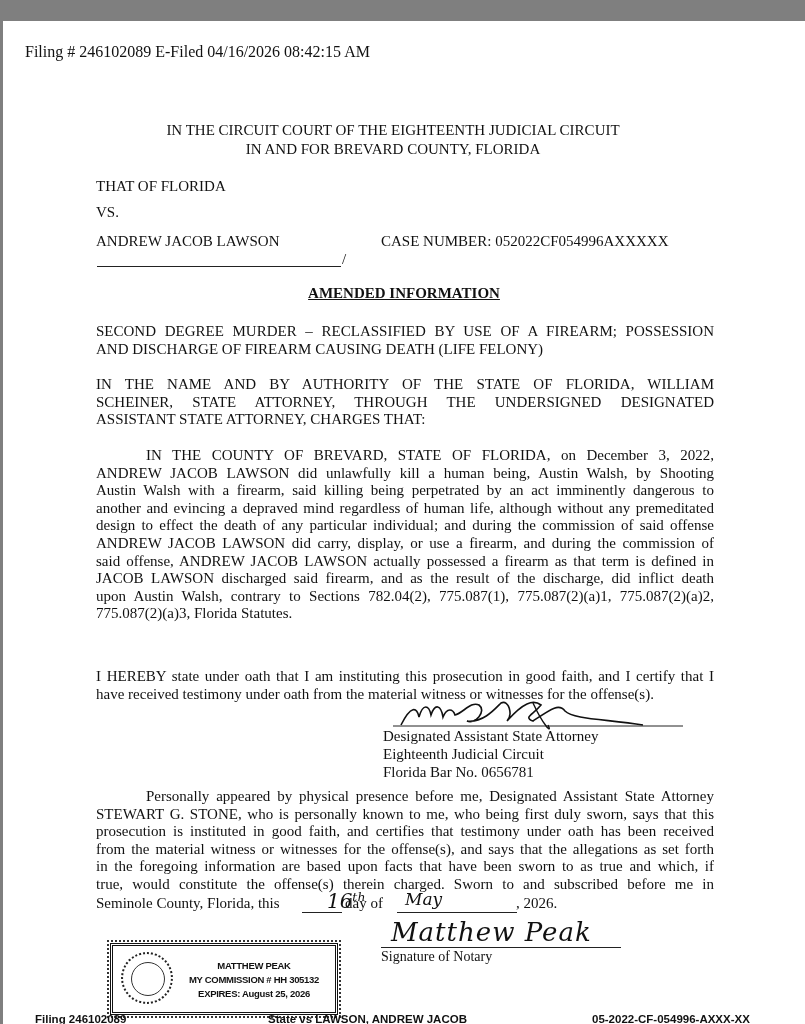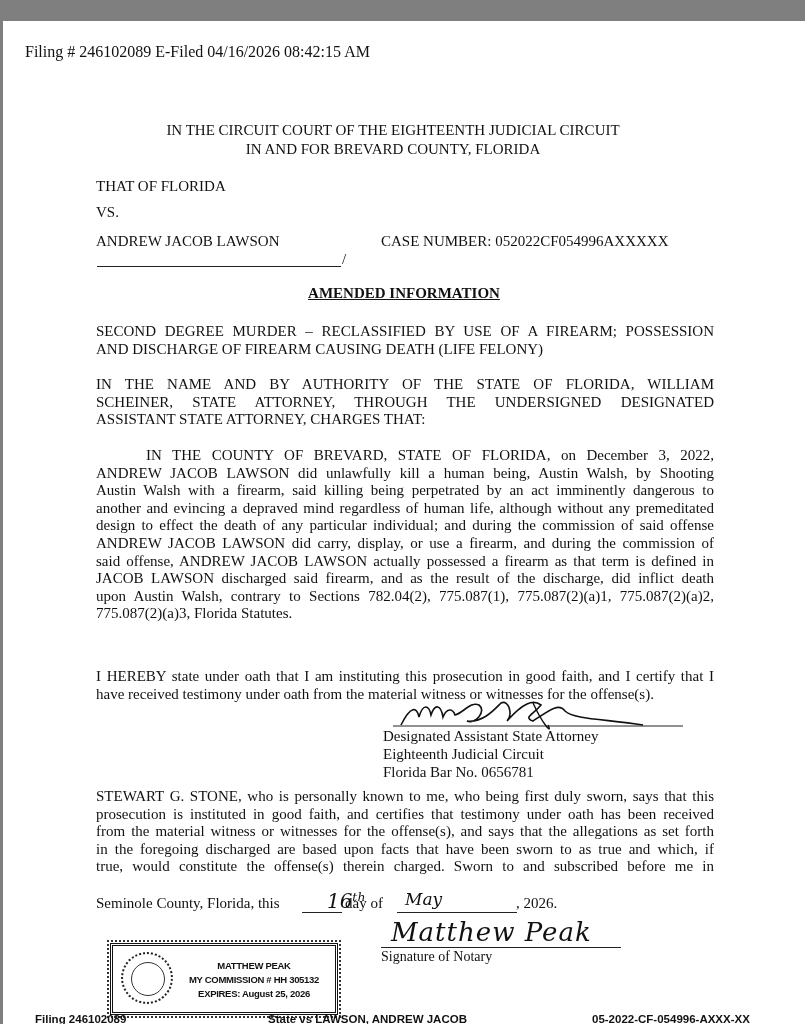--- a/index.html
+++ b/index.html
@@ -77,24 +77,25 @@
   <svg class="abs" style="left:380px; top:674px" width="310" height="40">
     <line x1="10" y1="31" x2="300" y2="31" stroke="#222" stroke-width="1"></line>
     <path d="M18,30 C28,10 34,12 36,22 C40,8 46,10 48,20 C52,8 58,10 60,22 C64,12 70,14 72,20 C80,18 88,6 96,10 C104,16 92,30 84,26 C100,28 112,14 118,8 C126,4 130,20 124,26 C140,8 150,4 158,10 C150,20 140,22 150,26 C168,14 176,8 182,16 C190,24 220,24 260,30" fill="none" stroke="#111" stroke-width="1.6"></path>
     <path d="M150,8 C160,30 170,40 165,30" fill="none" stroke="#111" stroke-width="1.4"></path>
   </svg>
   <div class="abs t15" style="left:380px; top:706px">Designated Assistant State Attorney</div>
   <div class="abs t15" style="left:380px; top:724px">Eighteenth Judicial Circuit</div>
   <div class="abs t15" style="left:380px; top:742px">Florida Bar No. 0656781</div>
 
   <div class="just" style="top:767px">
+    <span class="line indent">Personally appeared by physical presence before me, Designated Assistant State Attorney</span>
     <span class="line">STEWART G. STONE, who is personally known to me, who being first duly sworn, says that this</span>
     <span class="line">prosecution is instituted in good faith, and certifies that testimony under oath has been received</span>
     <span class="line">from the material witness or witnesses for the offense(s), and says that the allegations as set forth</span>
-    <span class="line">in the foregoing discharged are based upon facts that have been sworn to as true and which, if</span>
+    <span class="line">in the foregoing information are based upon facts that have been sworn to as true and which, if</span>
     <span class="line">true, would constitute the offense(s) therein charged.  Sworn to and subscribed before me in</span>
   </div>
 
   <div class="abs t15" style="left:93px; top:873px">Seminole County, Florida,  this</div>
   <div class="rule" style="left:299px; top:891px; width:40px"></div>
   <div class="abs hand" style="left:324px; top:868px; font-size:20px">16ᵗʰ</div>
   <div class="abs t15" style="left:342px; top:873px">day of</div>
   <div class="rule" style="left:394px; top:891px; width:120px"></div>
   <div class="abs hand" style="left:402px; top:868px; font-size:17px">May</div>
   <div class="abs t15" style="left:513px; top:873px">, 2026.</div>

